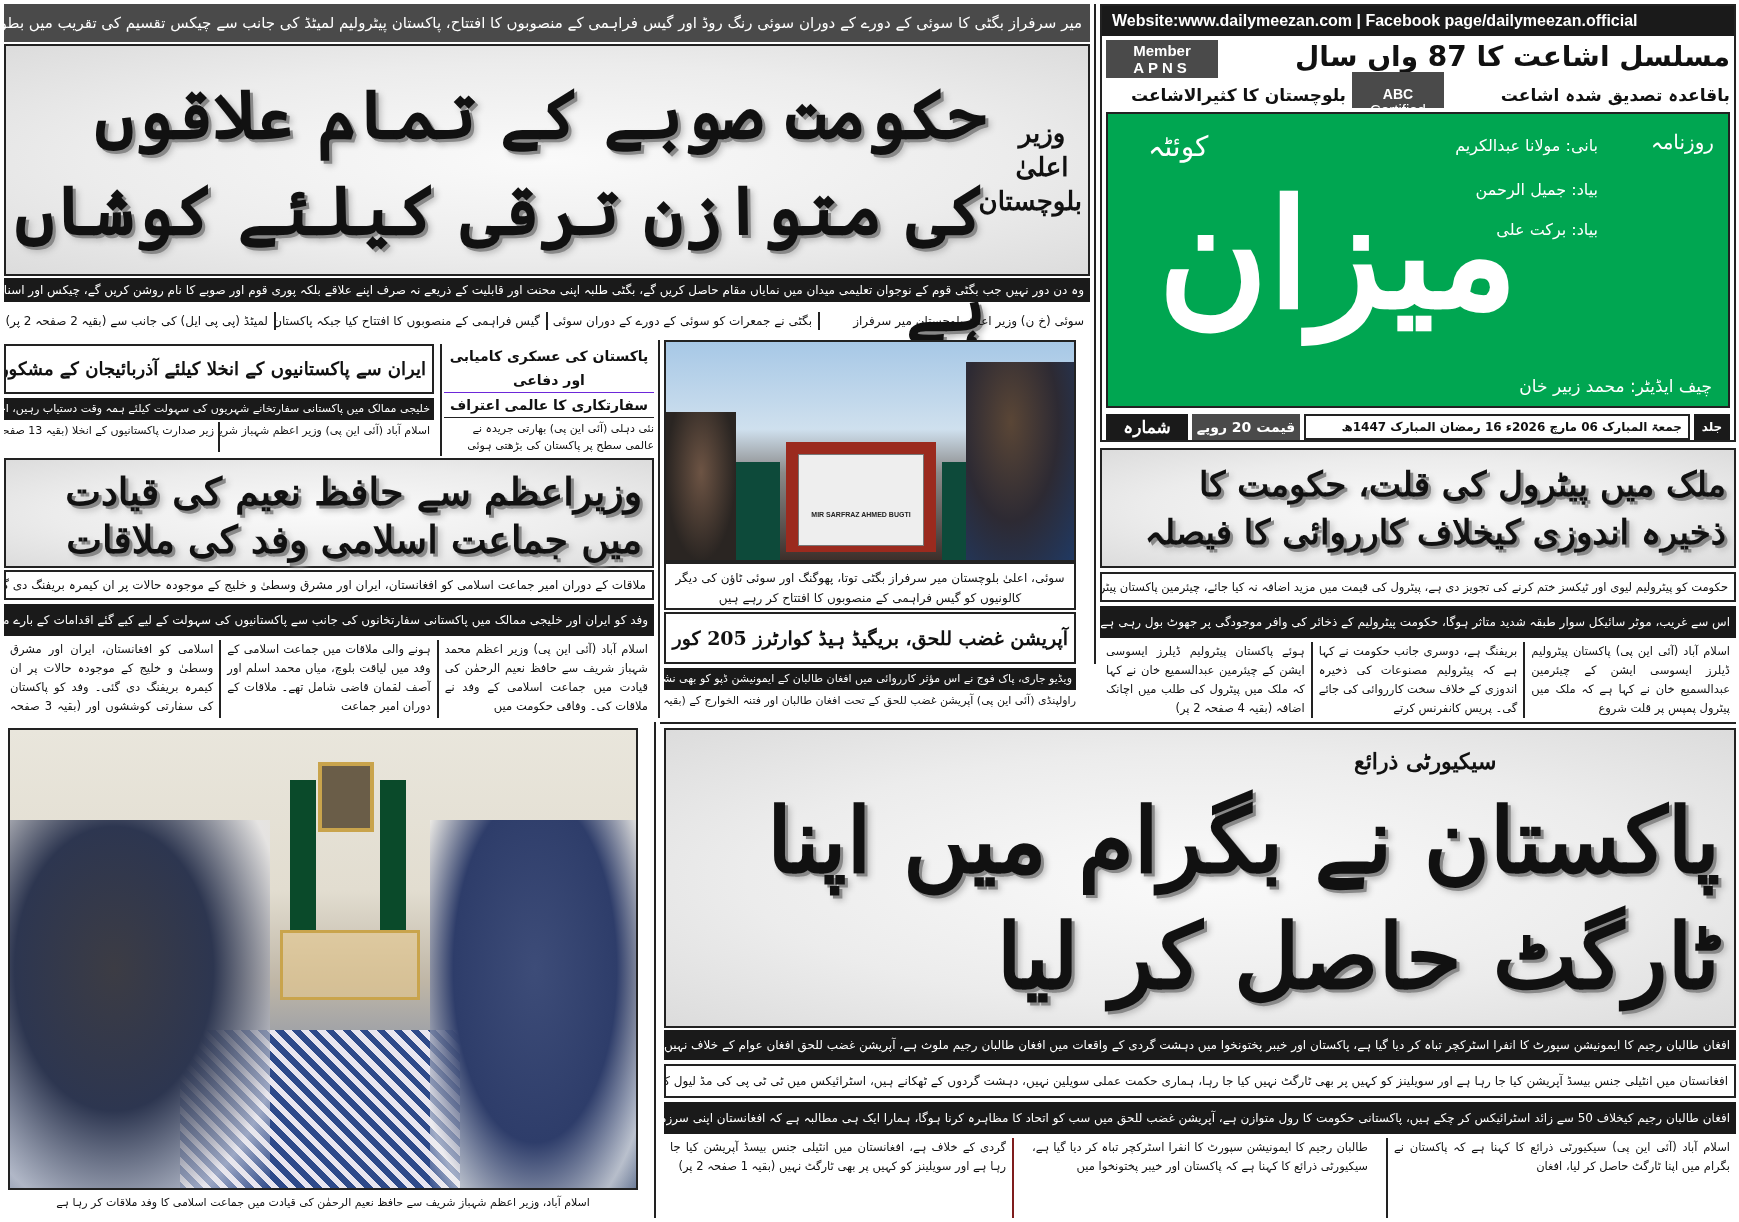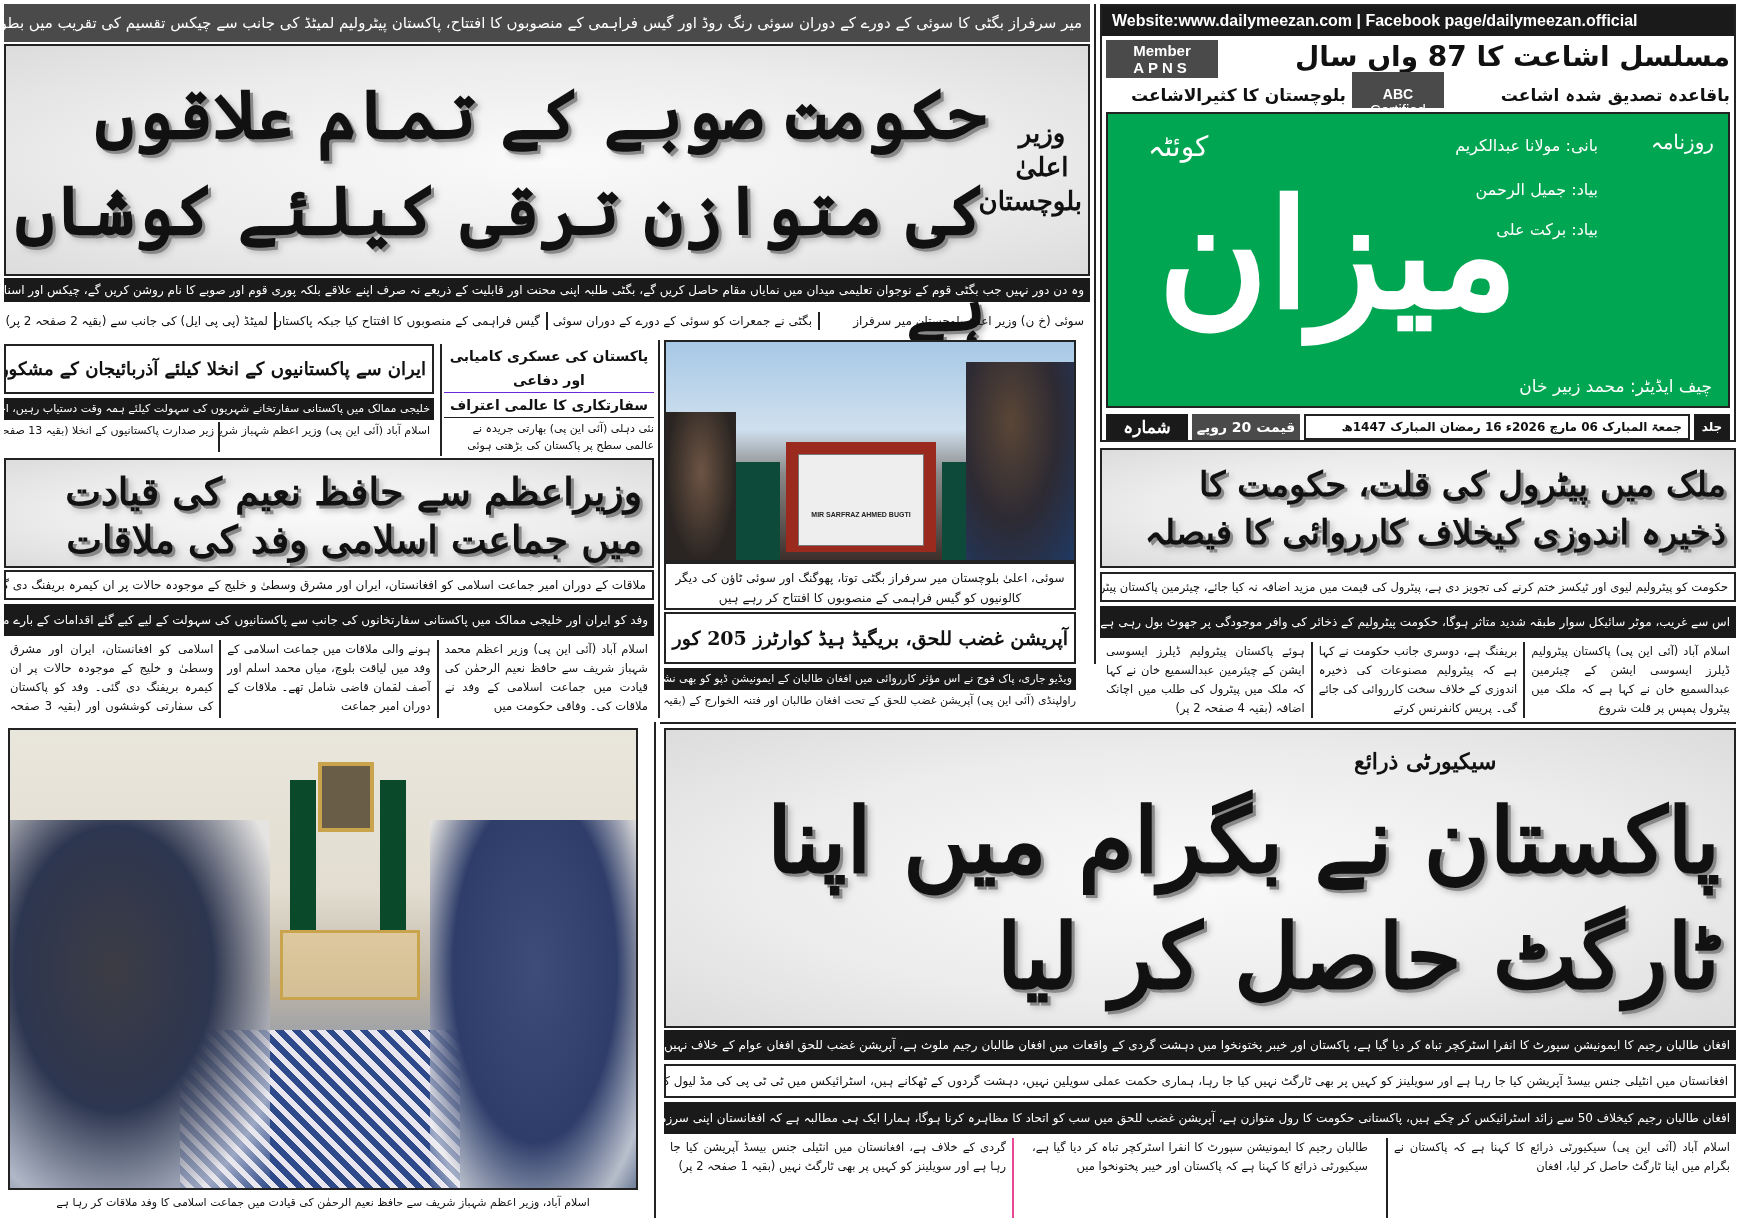--- a/index.html
+++ b/index.html
@@ -146,15 +146,15 @@
 
 <div class="abs hl-bg" style="left:664px;top:728px;width:1072px;height:300px;border:2px solid #222;">
   <div class="abs" style="left:688px;top:18px;font:bold 22px 'DejaVu Serif',serif;direction:rtl;">سیکیورٹی ذرائع</div>
   <div class="abs rtl hl-big" style="right:14px;top:52px;width:1040px;font-size:90px;line-height:116px;">پاکستان نے بگرام میں اپنا ٹارگٹ حاصل کر لیا</div>
 </div>
 <div class="abs bar-dark rtl" style="left:664px;top:1030px;width:1072px;height:30px;font:12px 'DejaVu Sans',sans-serif;line-height:30px;padding-right:6px;white-space:nowrap;overflow:hidden;">افغان طالبان رجیم کا ایمونیشن سپورٹ کا انفرا اسٹرکچر تباہ کر دیا گیا ہے، پاکستان اور خیبر پختونخوا میں دہشت گردی کے واقعات میں افغان طالبان رجیم ملوث ہے، آپریشن غضب للحق افغان عوام کے خلاف نہیں صرف دہشت گردی کے خلاف ہے</div>
 <div class="abs box rtl" style="left:664px;top:1064px;width:1072px;height:34px;font:12px 'DejaVu Sans',sans-serif;line-height:30px;padding-right:6px;white-space:nowrap;overflow:hidden;">افغانستان میں انٹیلی جنس بیسڈ آپریشن کیا جا رہا ہے اور سویلینز کو کہیں پر بھی ٹارگٹ نہیں کیا جا رہا، ہماری حکمت عملی سویلین نہیں، دہشت گردوں کے ٹھکانے ہیں، اسٹرائیکس میں ٹی ٹی پی کی مڈ لیول کی لیڈرشپ ماری گئی ہے، ذرائع</div>
 <div class="abs bar-dark rtl" style="left:664px;top:1102px;width:1072px;height:32px;font:12px 'DejaVu Sans',sans-serif;line-height:32px;padding-right:6px;white-space:nowrap;overflow:hidden;">افغان طالبان رجیم کیخلاف 50 سے زائد اسٹرائیکس کر چکے ہیں، پاکستانی حکومت کا رول متوازن ہے، آپریشن غضب للحق میں سب کو اتحاد کا مظاہرہ کرنا ہوگا، ہمارا ایک ہی مطالبہ ہے کہ افغانستان اپنی سرزمین پاکستان کیخلاف دہشتگردی میں استعمال نہ کرے</div>
 <div class="abs" style="left:664px;top:1138px;width:1072px;height:80px;display:flex;flex-direction:row-reverse;">
   <div class="col-text" style="flex:1;padding:0 6px;border-left:2px solid #222;overflow:hidden;">اسلام آباد (آئی این پی) سیکیورٹی ذرائع کا کہنا ہے کہ پاکستان نے بگرام میں اپنا ٹارگٹ حاصل کر لیا، افغان</div>
-  <div class="col-text" style="flex:1;padding:0 18px;border-left:2px solid #ec4899;overflow:hidden;">طالبان رجیم کا ایمونیشن سپورٹ کا انفرا اسٹرکچر تباہ کر دیا گیا ہے، سیکیورٹی ذرائع کا کہنا ہے کہ پاکستان اور خیبر پختونخوا میں</div>
+  <div class="col-text" style="flex:1;padding:0 18px;border-left:2px solid #7f1d1d;overflow:hidden;">طالبان رجیم کا ایمونیشن سپورٹ کا انفرا اسٹرکچر تباہ کر دیا گیا ہے، سیکیورٹی ذرائع کا کہنا ہے کہ پاکستان اور خیبر پختونخوا میں</div>
   <div class="col-text" style="flex:1;padding:0 6px;overflow:hidden;">گردی کے خلاف ہے، افغانستان میں انٹیلی جنس بیسڈ آپریشن کیا جا رہا ہے اور سویلینز کو کہیں پر بھی ٹارگٹ نہیں (بقیہ 1 صفحہ 2 پر)</div>
 </div>
 
 </body></html>

